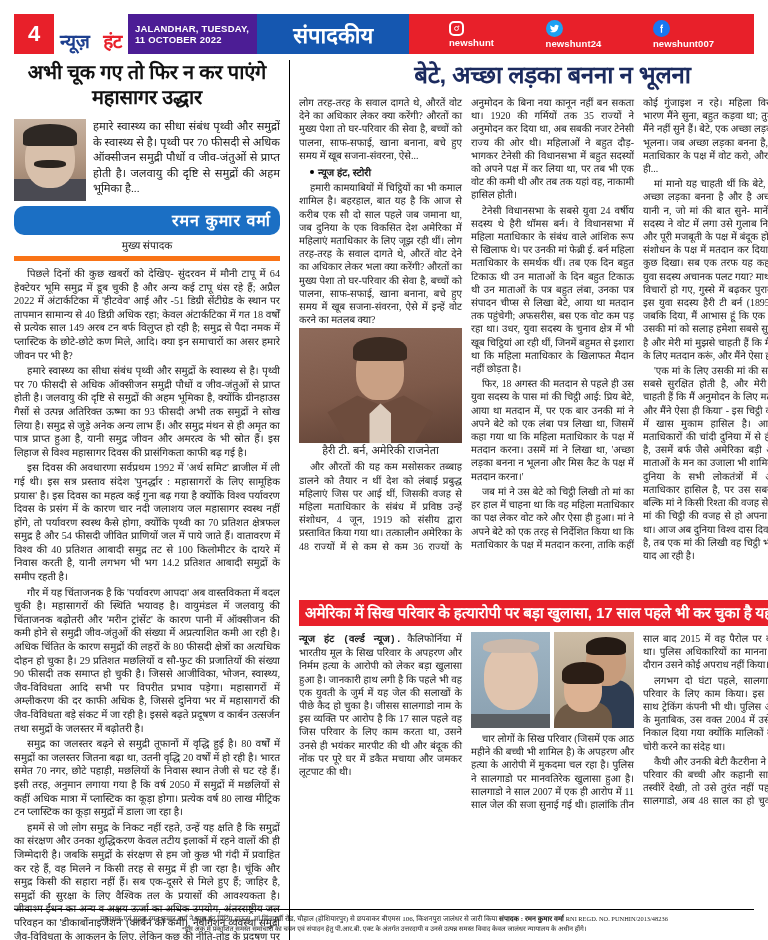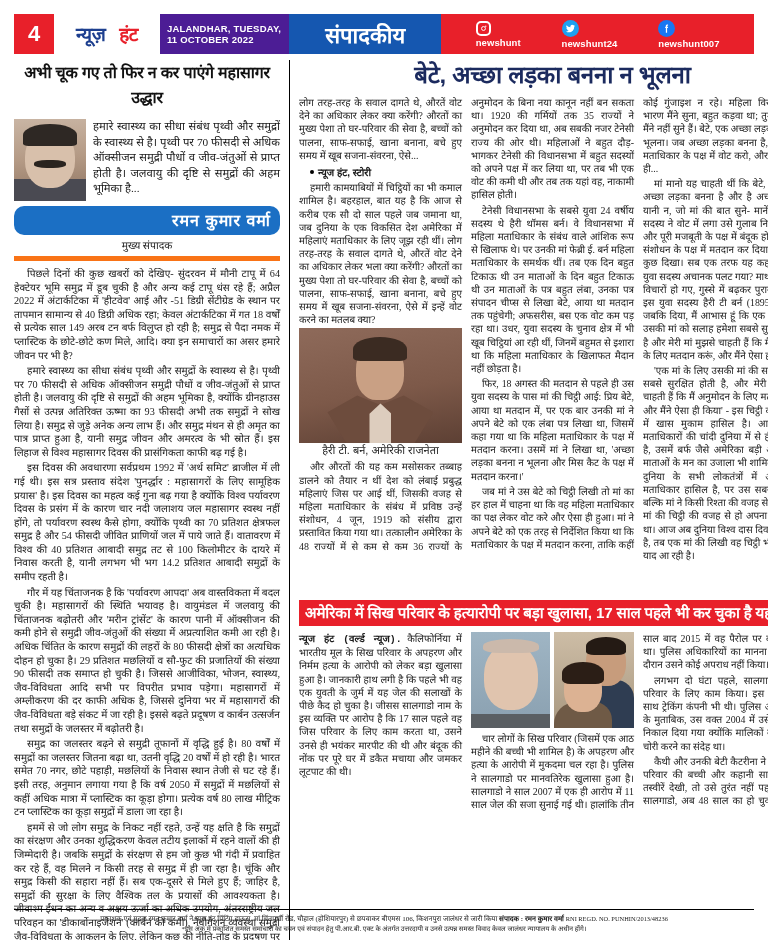--- a/index.html
+++ b/index.html
@@ -14,21 +14,21 @@
   .page { width:768px; height:940px; padding:14px 14px 0 14px; position:relative; }
 
   
   .masthead { display:flex; align-items:stretch; height:40px; width:100%; }
   .mh-pageno {
     background:#e8202a; color:#fff; width:40px;
     display:flex; align-items:center; justify-content:center;
     font-family:"Liberation Sans", sans-serif; font-weight:700; font-size:22px;
   }
   .mh-logo {
-    background:#ffffff; padding:0 22px; display:flex; align-items:center;
+    background:#ffffff; padding:0 6px; display:flex; align-items:flex-end;
     font-family:"Liberation Sans", sans-serif; font-weight:700; font-size:19px;
     letter-spacing:-.5px; white-space:nowrap;
   }
   .mh-logo .lg-a { color:#1d3f8f; }
   .mh-logo .lg-b { color:#e8202a; margin-left:14px; }
   .mh-date {
     background:#4c1d95; color:#fff; padding:4px 8px 4px 7px;
     font-family:"Liberation Sans", sans-serif; font-weight:700;
     font-size:9.5px; line-height:11.5px; letter-spacing:.2px;
     display:flex; flex-direction:column; justify-content:center;
@@ -57,21 +57,21 @@
 
   
   .content { display:flex; margin-top:6px; }
   .col-left { width:275px; flex:0 0 275px; padding-right:9px; }
   .vrule { width:1px; background:#000; align-self:stretch; flex:0 0 1px; }
   .col-right { flex:1; padding-left:9px; }
 
   
   .ed-head {
     font-family:"Liberation Sans", sans-serif; font-weight:700;
-    font-size:16px; line-height:25px; text-align:center; color:#111;
+    font-size:20px; line-height:25px; text-align:center; color:#111;
     letter-spacing:-.2px;
   }
   .ed-intro { display:flex; margin-top:9px; gap:7px; }
   .ed-photo {
     width:72px; height:82px; flex:0 0 72px;
     background:linear-gradient(175deg,#c9b5a4 0%,#b49a85 48%,#8d7360 100%);
     position:relative; overflow:hidden;
   }
   .ed-photo .face { position:absolute; left:11px; top:9px; width:50px; height:60px;
     border-radius:48% 48% 44% 44%; background:#d8c0ab; }

